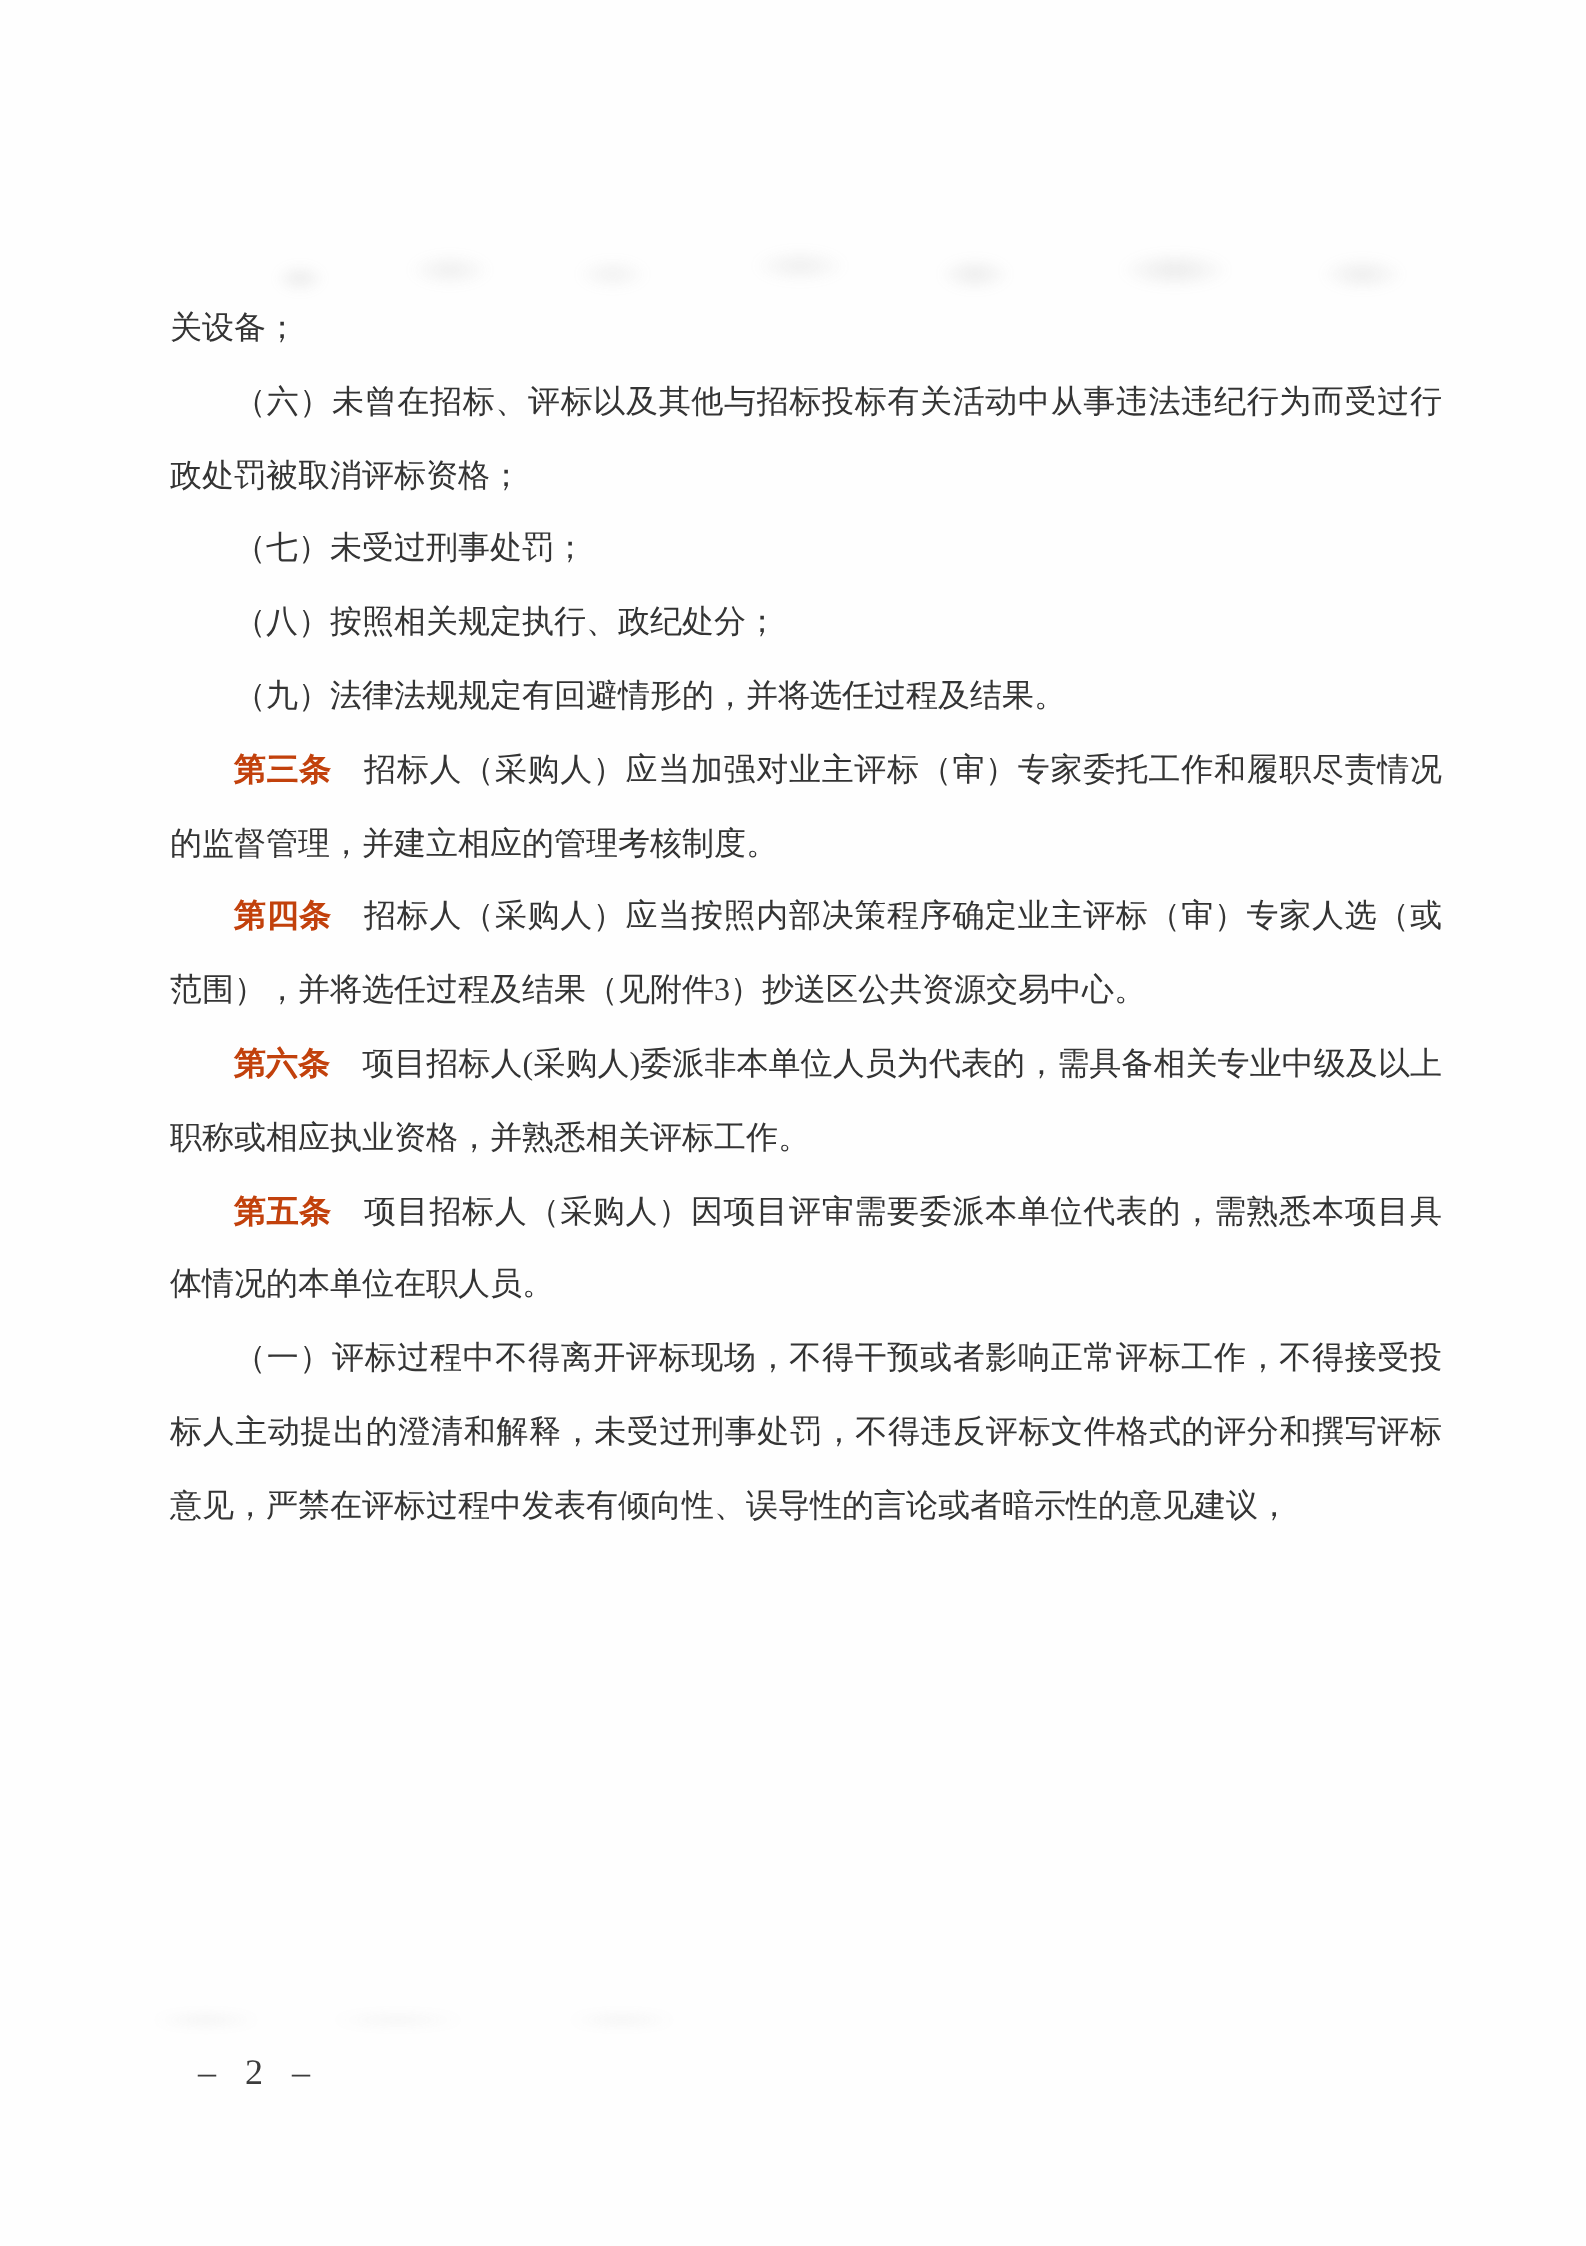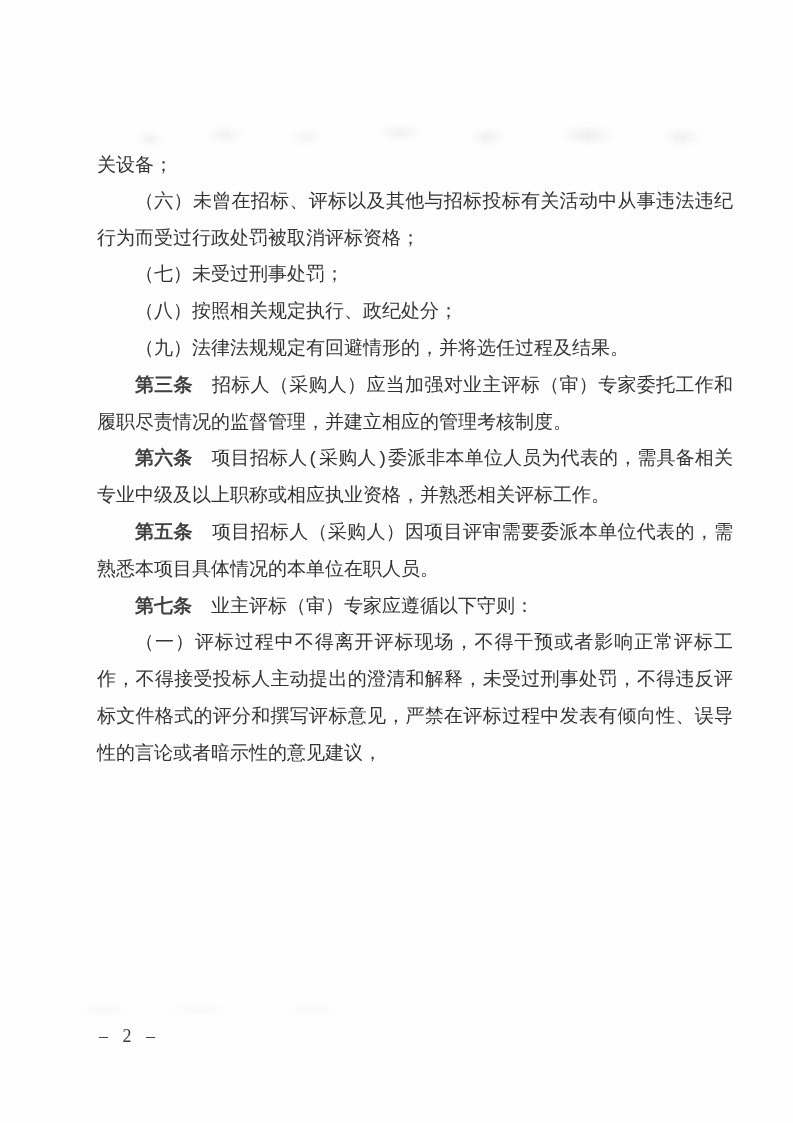--- a/index.html
+++ b/index.html
@@ -37,42 +37,41 @@
   .bleed-bottom {
     left: 55px; top: 1002px; width: 320px; height: 16px;
     opacity: 0.4;
     background:
       radial-gradient(40px 5px at 15% 50%, rgba(150,150,150,0.35), transparent 70%),
       radial-gradient(50px 5px at 45% 50%, rgba(150,150,150,0.30), transparent 70%),
       radial-gradient(40px 5px at 80% 50%, rgba(150,150,150,0.33), transparent 70%);
   }
   .body-text {
     position: absolute;
-    left: 97px;
+    left: 85px;
     top: 147px;
     width: 636px;
-    font-size: 19px;
+    font-size: 16px;
     line-height: 36.8px;
     color: #343434;
     text-align: justify;
     letter-spacing: 0;
     word-break: normal;
     line-break: strict;
   }
   .body-text p {
     margin: 0;
     padding: 0;
   }
   .body-text p.indent {
     text-indent: 2em;
-    font-family: Liberation Mono, monospace;
   }
   .term {
     font-weight: 700;
-    color: #404040;
+    color: #c2410c;
     margin-right: 1em;
     margin-top: 41px;
   }
   .page-number {
     position: absolute;
     left: 99px;
     top: 1026px;
     font-size: 18px;
     color: #3c3c3c;
     letter-spacing: 2px;
@@ -86,22 +85,22 @@
 <div class="page">
   <div class="bleed bleed-top"></div>
 
   <div class="body-text" id="body-text">
       <p class=""><span>关设备；</span></p>
       <p class="indent"><span>（六）未曾在招标、评标以及其他与招标投标有关活动中从事违法违纪行为而受过行政处罚被取消评标资格；</span></p>
       <p class="indent"><span>（七）未受过刑事处罚；</span></p>
       <p class="indent"><span>（八）按照相关规定执行、政纪处分；</span></p>
       <p class="indent"><span>（九）法律法规规定有回避情形的，并将选任过程及结果。</span></p>
       <p class="indent"><span class="term">第三条</span><span>招标人（采购人）应当加强对业主评标（审）专家委托工作和履职尽责情况的监督管理，并建立相应的管理考核制度。</span></p>
+      <p class="indent"><span class="term">第四条</span><span>招标人（采购人）应当按照内部决策程序确定业主评标（审）专家人选（或范围），并将选任过程及结果（见附件3）抄送区公共资源交易中心。</span></p>
       <p class="indent"><span class="term">第六条</span><span>项目招标人(采购人)委派非本单位人员为代表的，需具备相关专业中级及以上职称或相应执业资格，并熟悉相关评标工作。</span></p>
       <p class="indent"><span class="term">第五条</span><span>项目招标人（采购人）因项目评审需要委派本单位代表的，需熟悉本项目具体情况的本单位在职人员。</span></p>
-      <p class="indent"><span class="term">第七条</span><span>业主评标（审）专家应遵循以下守则：</span></p>
       <p class="indent"><span>（一）评标过程中不得离开评标现场，不得干预或者影响正常评标工作，不得接受投标人主动提出的澄清和解释，未受过刑事处罚，不得违反评标文件格式的评分和撰写评标意见，严禁在评标过程中发表有倾向性、误导性的言论或者暗示性的意见建议，</span></p>
     </div>
 
   <div class="bleed bleed-bottom"></div>
 
   <div class="page-number">– 2 –</div>
 </div>
 
 </body></html>

